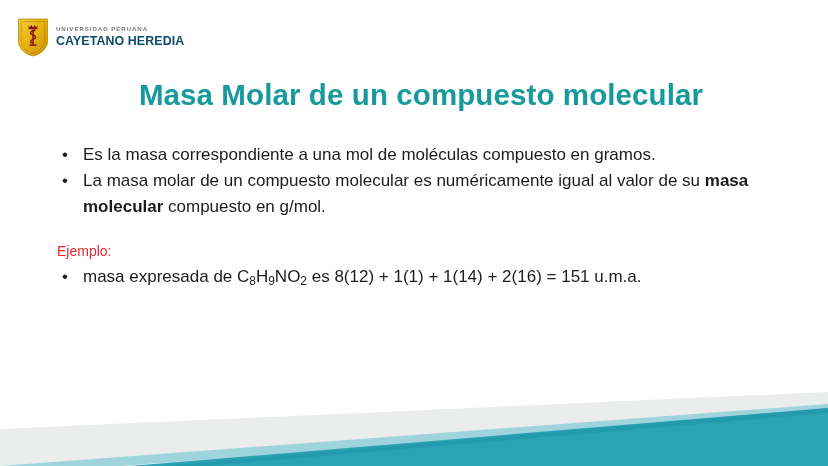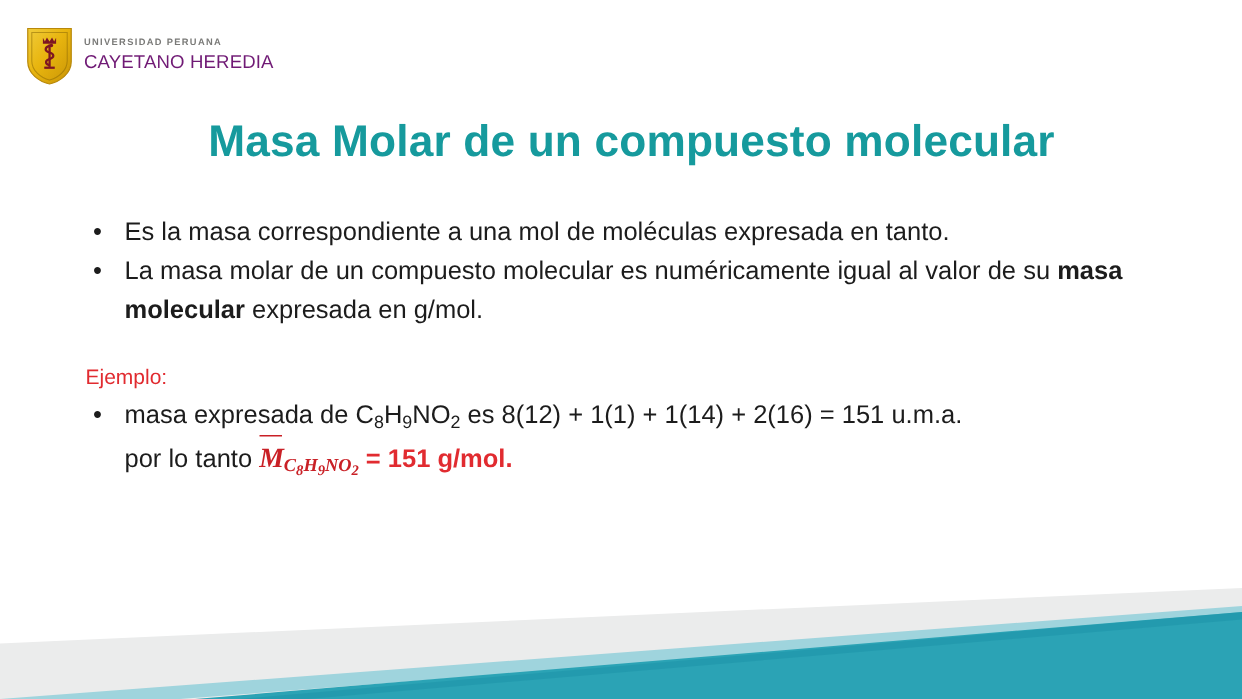--- a/index.html
+++ b/index.html
@@ -47,22 +47,22 @@
     font-size: 6.2px;
     letter-spacing: 0.9px;
     color: #7a7a78;
     font-weight: bold;
     margin-bottom: 2.5px;
     white-space: nowrap;
   }
   .logo-line2 {
     font-size: 12.4px;
     letter-spacing: 0.1px;
-    color: #701a75;
-    font-weight: normal;
+    color: #0c4a6e;
+    font-weight: bold;
     white-space: nowrap;
   }
   .header-title {
     position: absolute;
     right: 27px;
     top: 24px;
     font-size: 20px;
     font-weight: bold;
     color: #1b8f95;
     letter-spacing: 0.2px;
@@ -219,46 +219,43 @@
 
   </div>
 
   <div class="slide-title">Masa Molar de un compuesto molecular</div>
 
   <div class="body-area">
 
     <div class="bullet-row">
       <div class="bullet-dot">•</div>
       <div class="bullet-text">
-        <span>Es la masa correspondiente a una mol de moléculas expresada en tanto.</span>
+        <span>Es la masa correspondiente a una mol de moléculas compuesto en gramos.</span>
       </div>
     </div>
 
     <div class="bullet-row">
       <div class="bullet-dot">•</div>
       <div class="bullet-text">
-        <span>La masa molar de un compuesto molecular es numéricamente igual al valor de su </span><b>masa molecular</b><span> expresada en g/mol.</span>
+        <span>La masa molar de un compuesto molecular es numéricamente igual al valor de su </span><b>masa molecular</b><span> compuesto en g/mol.</span>
       </div>
     </div>
 
     <div class="spacer-gap"></div>
 
     <div class="example-label">Ejemplo:</div>
 
 
     <div class="bullet-row calc-row">
       <div class="bullet-dot">•</div>
       <div class="bullet-text">
         <span>masa expresada de C</span><sub>8</sub><span>H</span><sub>9</sub><span>NO</span><sub>2</sub><span> es 8(12) + 1(1) + 1(14) + 2(16) = 151 u.m.a.</span>
       </div>
     </div>
 
-    <div class="last-line">
-      <span>por lo tanto </span><span class="mred"><span class="over">M</span><sub><span>C</span><sub>8</sub><span>H</span><sub>9</sub><span>NO</span><sub>2</sub></sub></span>&nbsp;<span class="result-bold">= 151 g/mol.</span>
-    </div>
 
   </div>
 
   <svg class="bottom-deco" viewBox="0 0 828 80" preserveAspectRatio="none">
 
     <polygon points="0,43 828,6 828,80 0,80" fill="#ebecec"></polygon>
 
     <polygon points="0,80 828,18 828,26 120,80" fill="#9fd4dd"></polygon>
 
     <polygon points="130,80 828,22 828,80" fill="#2ba3b5"></polygon>

